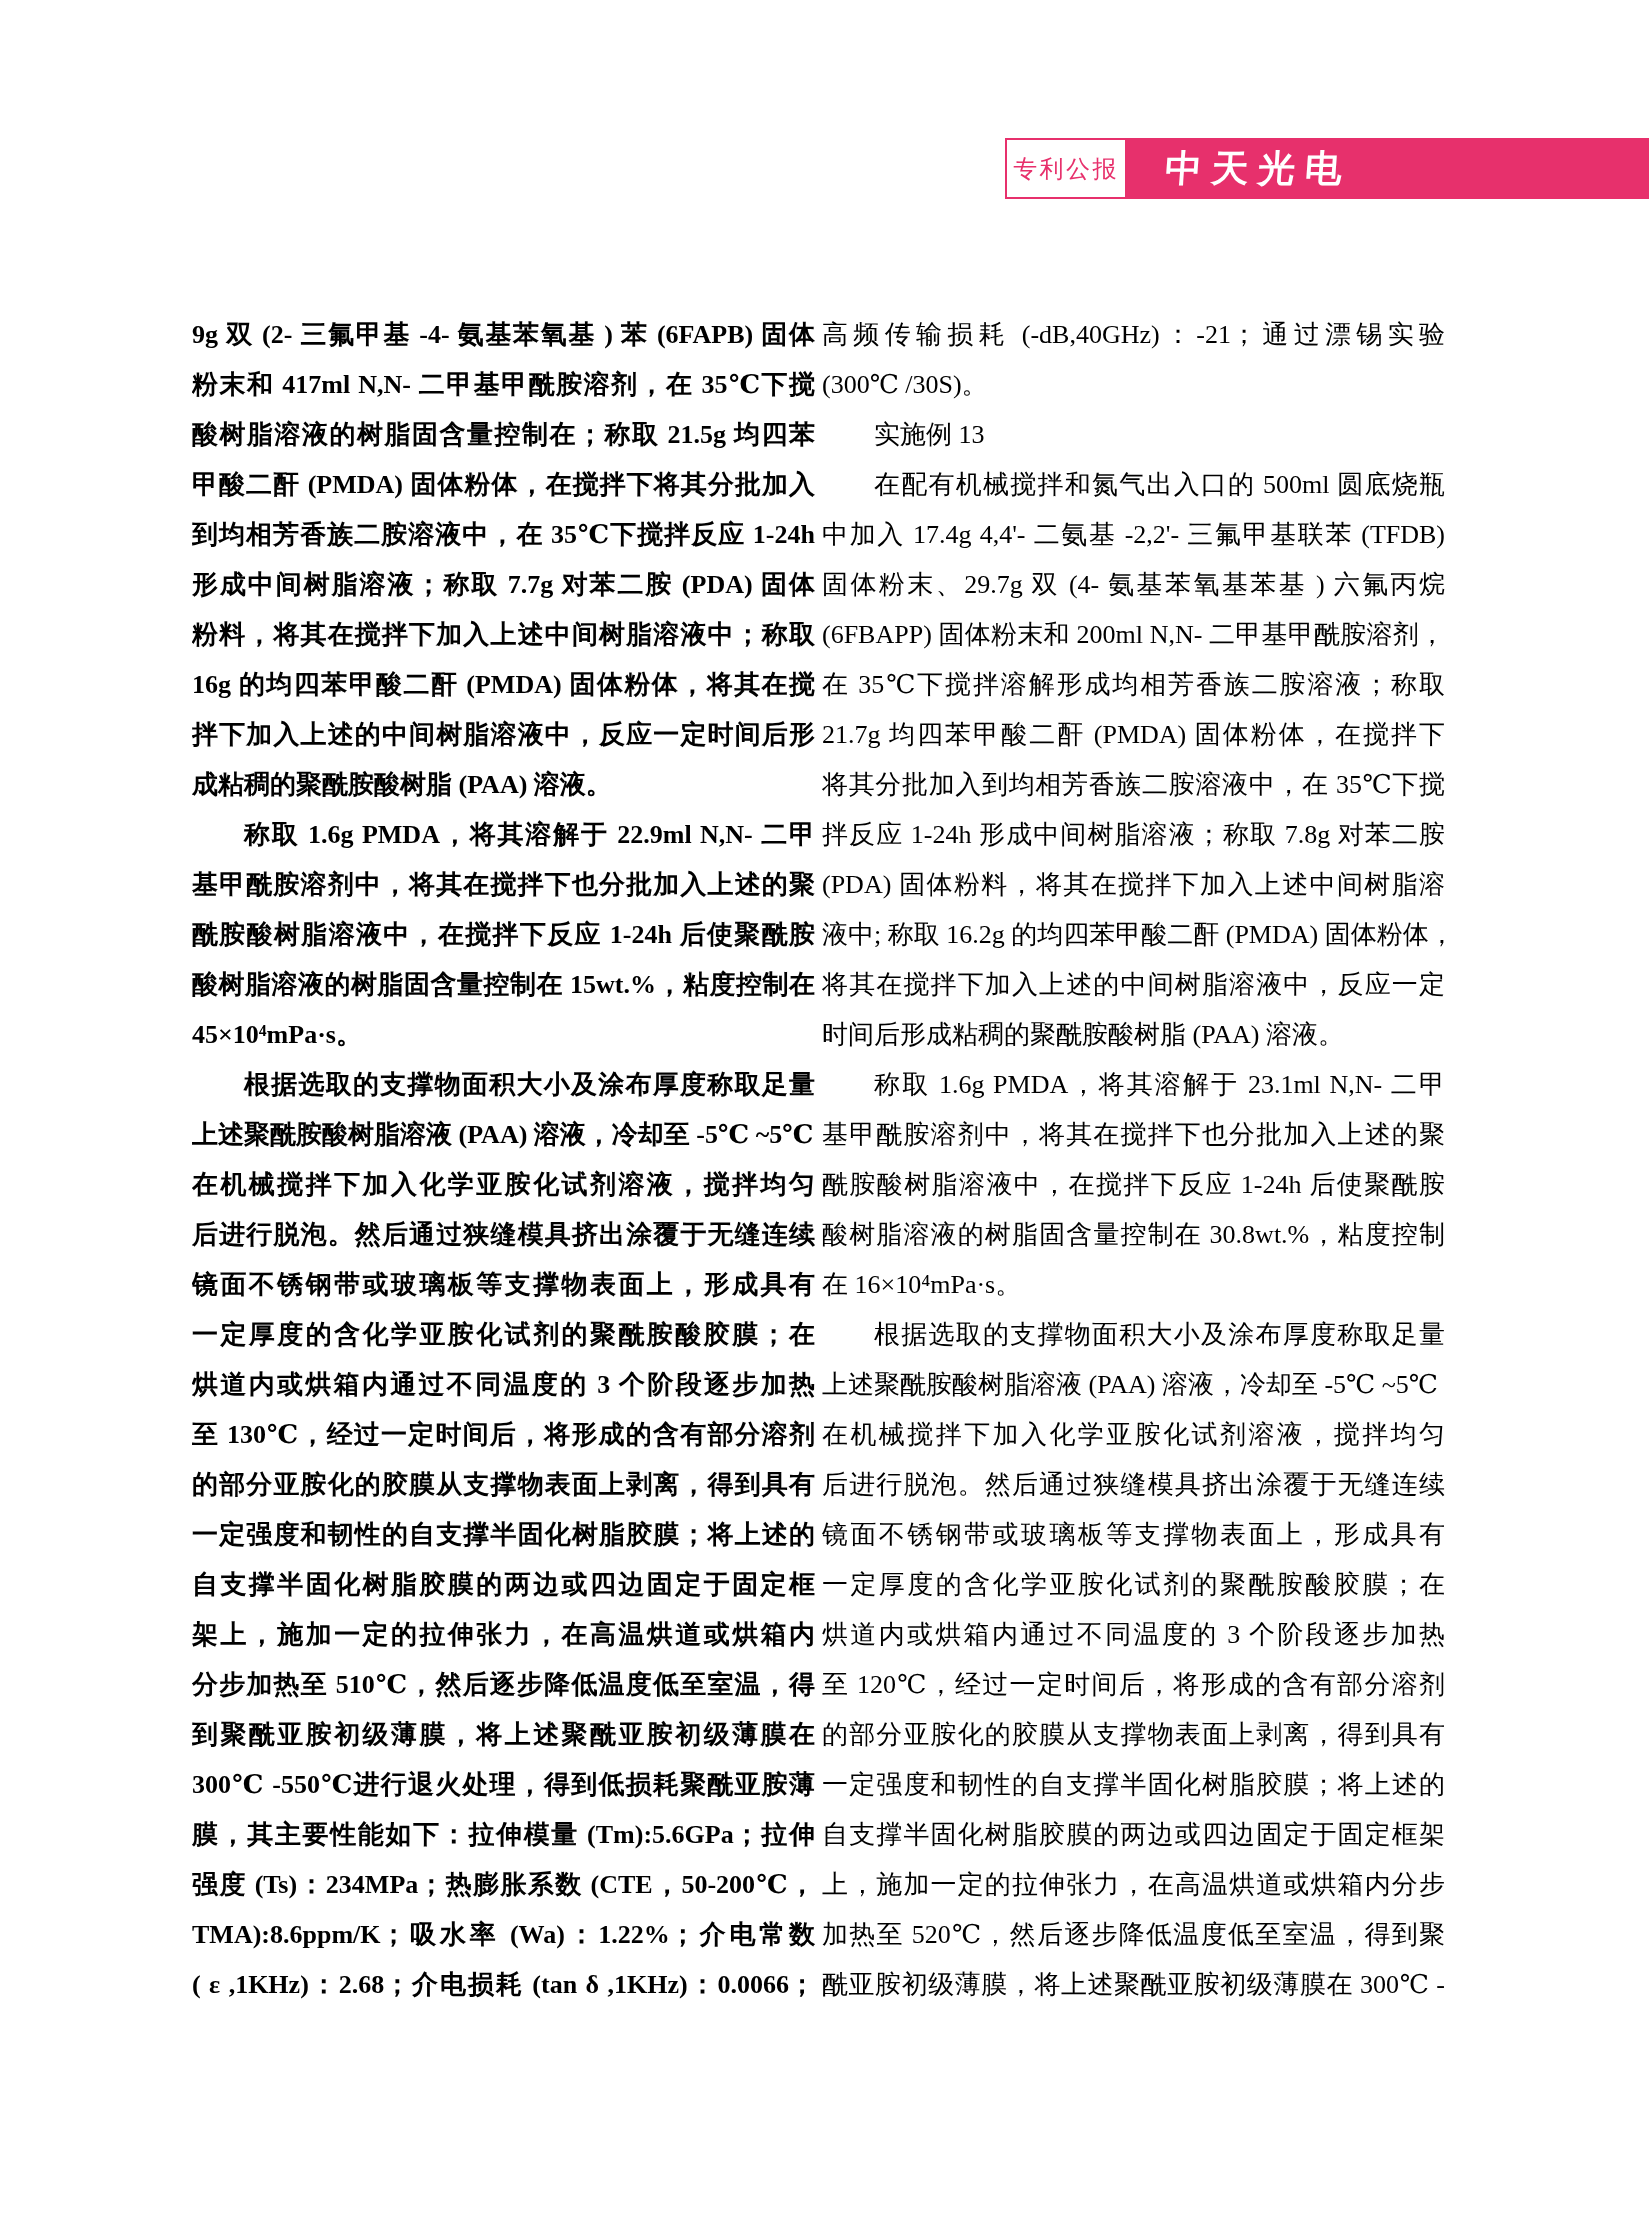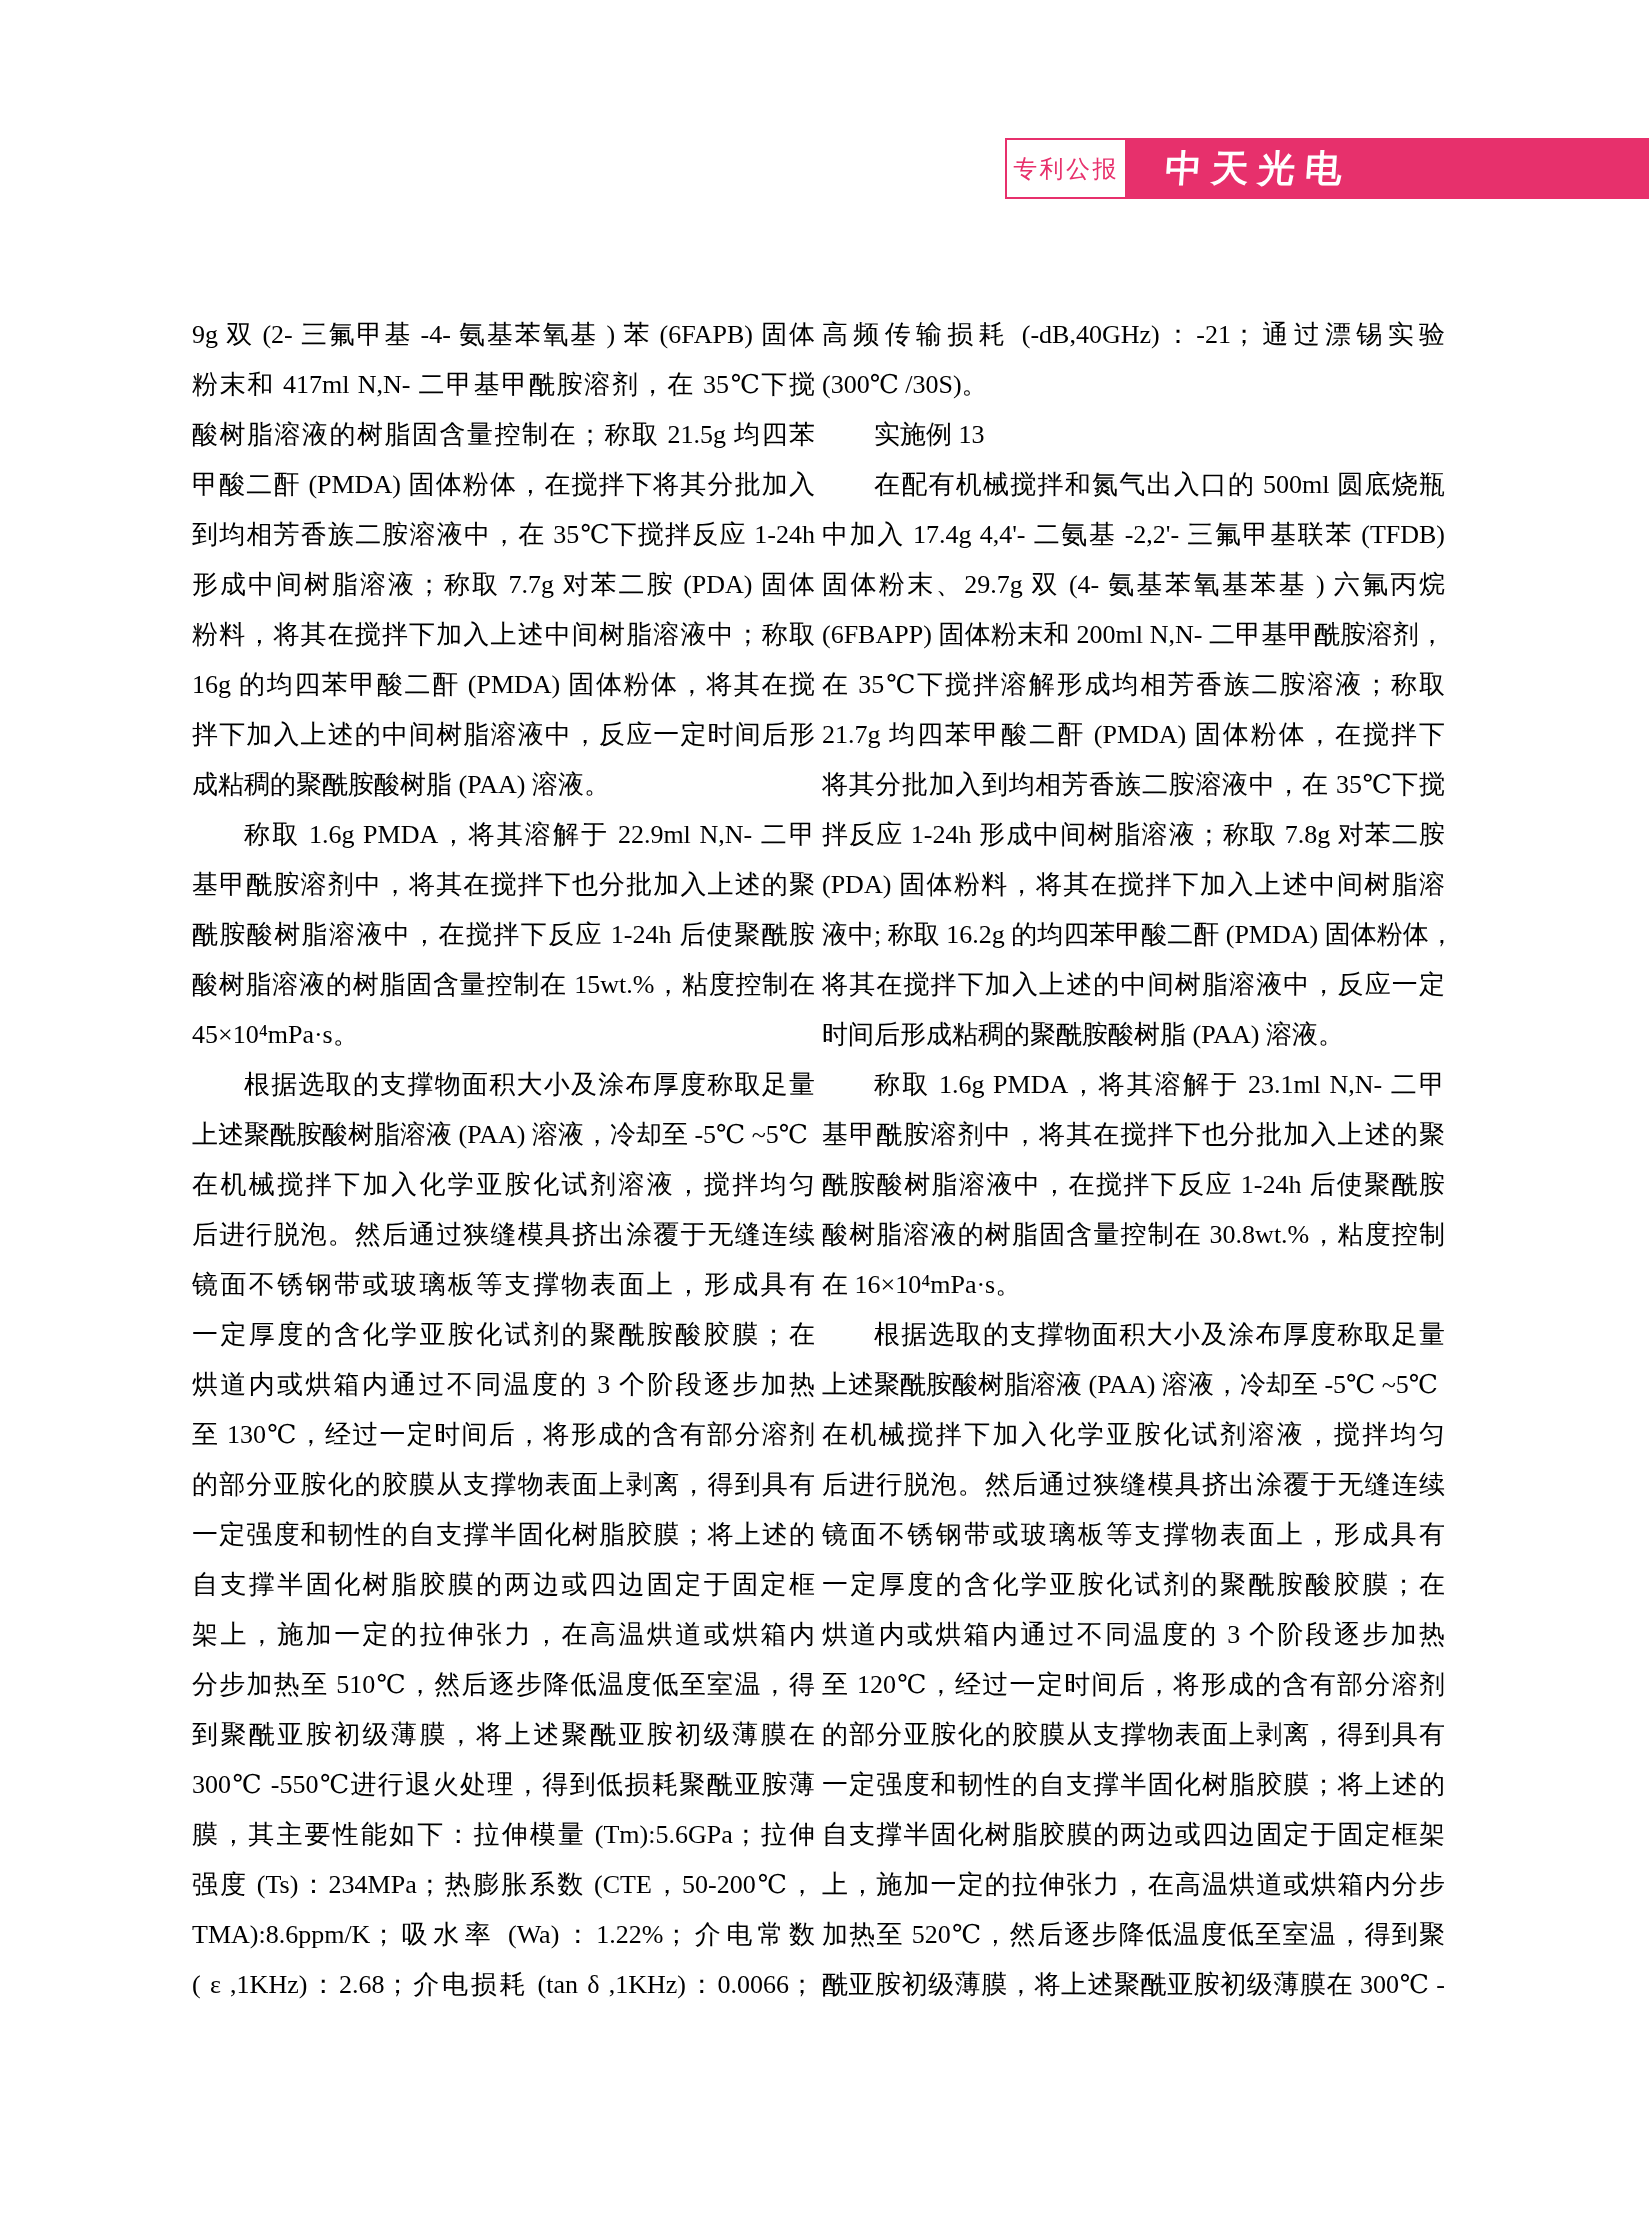--- a/index.html
+++ b/index.html
@@ -35,21 +35,21 @@
     color:#ffffff;font-size:37px;font-weight:bold;
     letter-spacing:9.6px;
     transform:skewX(-4deg);
     font-family:"Liberation Serif","DejaVu Serif",serif;
   }
   
   .col{
     position:absolute;top:310px;width:623px;
     font-size:26px;
   }
-  .col-left{left:192px;}
+  .col-left{left:192px;font-weight:bold;}
   .col-right{left:822px;}
   .line{
     height:50px;line-height:50px;
     white-space:nowrap;overflow:hidden;
     text-align:justify;text-align-last:justify;
   }
   .line.short{text-align:left;text-align-last:left;}
   .line.ind{text-indent:2em;}
   
   .footer{

